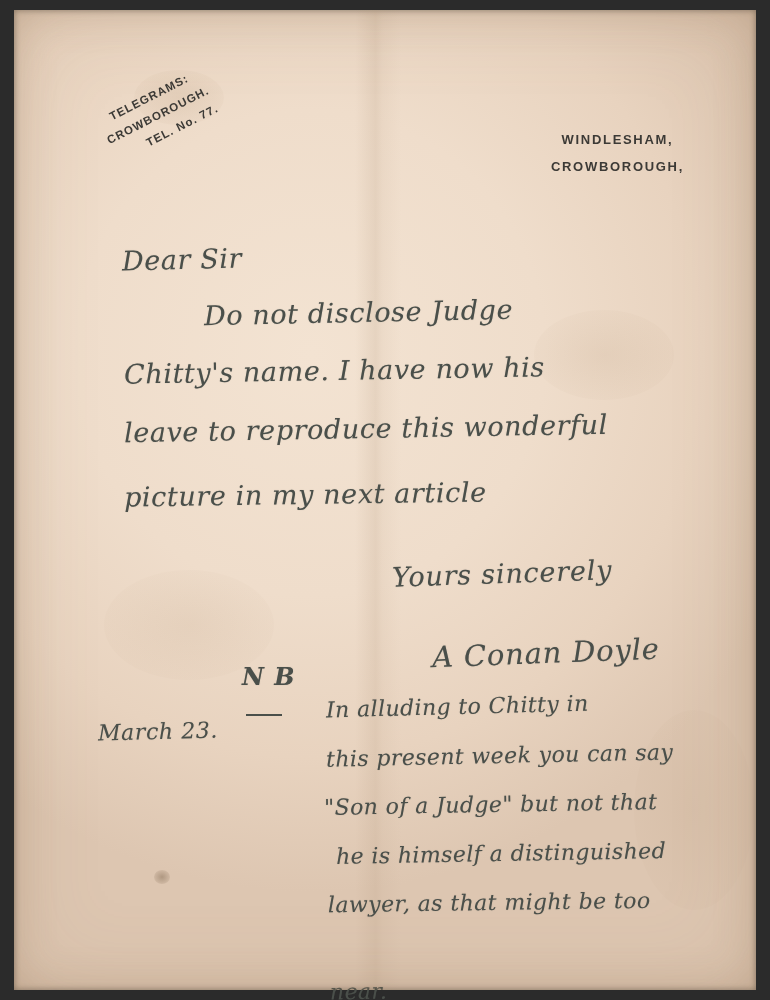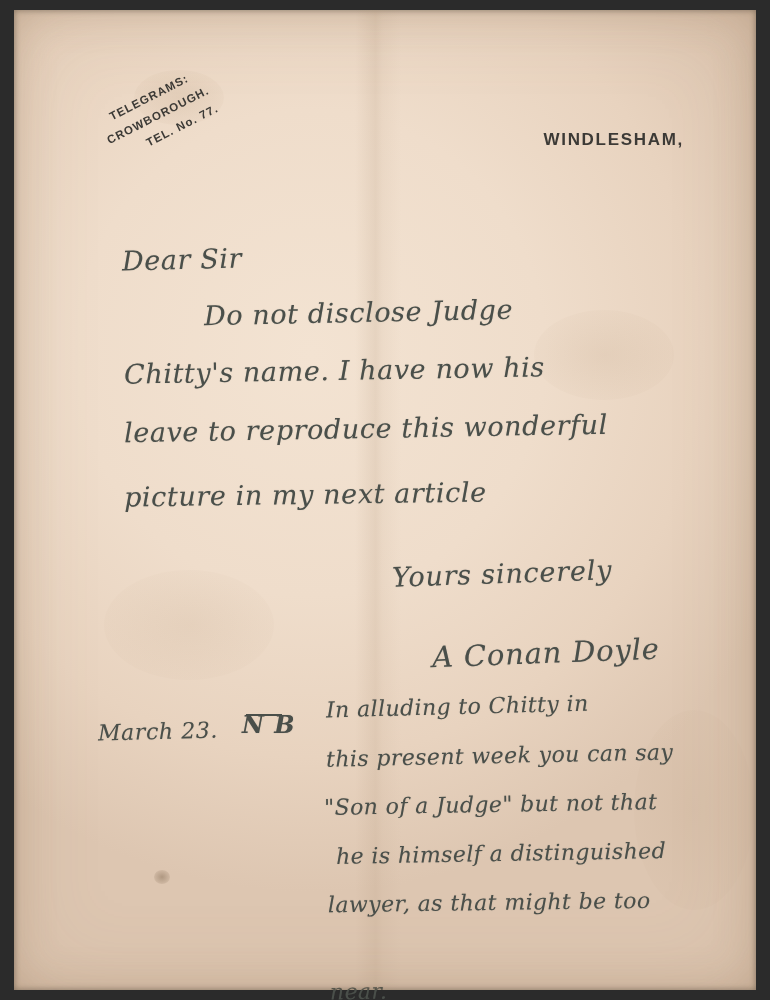--- a/index.html
+++ b/index.html
@@ -79,21 +79,21 @@
   .lh-l2 { padding-left: 0px; }
   .lh-l3 { padding-left: 34px; }
 
   .letterhead-right {
     position: absolute;
     right: 72px;
     top: 116px;
     text-align: center;
     color: #3c3a36;
     font-family: "Liberation Sans", sans-serif;
-    font-size: 17px;
+    font-size: 13px;
     font-weight: bold;
     letter-spacing: 1.7px;
     line-height: 27px;
   }
 
   
   .hand {
     position: absolute;
     color: #4a4f4a;
     font-family: "DejaVu Serif", serif;
@@ -151,32 +151,33 @@
     <div class="blotch" style="left:620px; top:700px; width:120px; height:200px; background:radial-gradient(ellipse at center, rgba(176,146,115,0.13), rgba(176,146,115,0));"></div>
 
     <div class="letterhead-left">
       <div class="lh-l1">TELEGRAMS:</div>
       <div class="lh-l2">CROWBOROUGH.</div>
       <div class="lh-l3">TEL. No. 77.</div>
     </div>
 
     <div class="letterhead-right">
       <div>WINDLESHAM,</div>
+      <div>CROWBOROUGH,</div>
     </div>
 
     <div class="hand body-line" style="left:108px; top:234px; transform:rotate(-1.5deg);">Dear Sir</div>
     <div class="hand body-line" style="left:190px; top:287px; transform:rotate(-1.2deg);">Do not disclose Judge</div>
     <div class="hand body-line" style="left:110px; top:345px; transform:rotate(-1.0deg);">Chitty's name.  I have now his</div>
     <div class="hand body-line" style="left:110px; top:403px; transform:rotate(-1.0deg);">leave to reproduce this wonderful</div>
     <div class="hand body-line" style="left:110px; top:469px; transform:rotate(-0.8deg);">picture in my next article</div>
 
     <div class="hand sig-line" style="left:378px; top:548px; transform:rotate(-2deg);">Yours sincerely</div>
     <div class="hand sig-line" style="left:418px; top:626px; transform:rotate(-2.2deg); font-size:29px;">A Conan Doyle</div>
 
-    <div class="hand nb-mark" style="left:228px; top:700px;">N B</div>
+    <div class="hand nb-mark" style="left:228px; top:652px;">N B</div>
     <div class="nb-underline"></div>
 
     <div class="hand date-line" style="left:84px; top:709px; transform:rotate(-1.5deg);">March 23.</div>
 
     <div class="hand nb-line" style="left:312px; top:684px; transform:rotate(-1.5deg);">In alluding to Chitty in</div>
     <div class="hand nb-line" style="left:312px; top:733px; transform:rotate(-1.2deg);">this present week you can say</div>
     <div class="hand nb-line" style="left:310px; top:782px; transform:rotate(-1.0deg);">"Son of a Judge" but not that</div>
     <div class="hand nb-line" style="left:322px; top:831px; transform:rotate(-1.0deg);">he is himself a distinguished</div>
     <div class="hand nb-line" style="left:314px; top:880px; transform:rotate(-0.8deg);">lawyer, as that might be too</div>
     <div class="hand nb-line" style="left:316px; top:929px; transform:rotate(-0.8deg);margin-top:40px;">near.</div>

